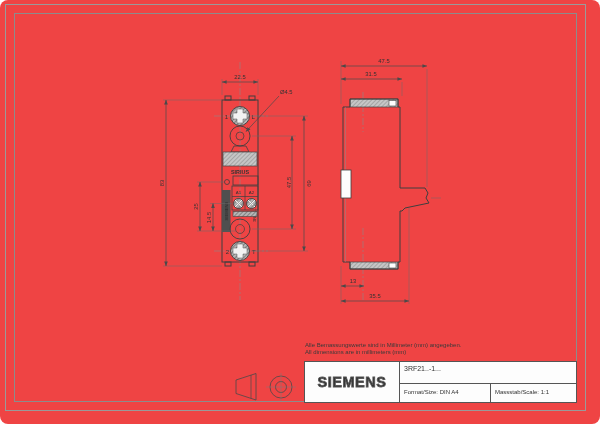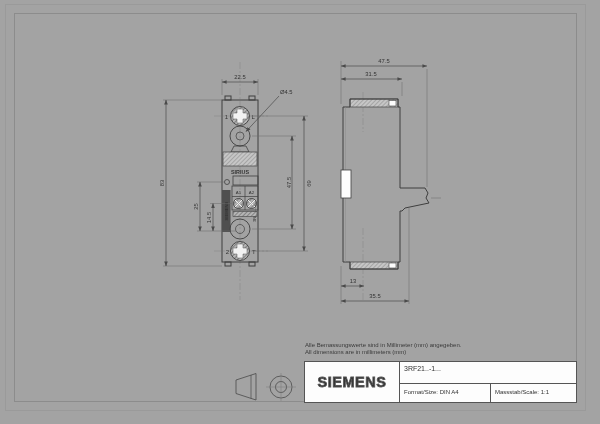--- a/index.html
+++ b/index.html
@@ -1,17 +1,17 @@
 <!DOCTYPE html>
 <html><head>
 <meta charset="utf-8">
 <style>
   html,body{margin:0;padding:0;background:#ffffff;}
-  #page{position:relative;width:600px;height:424px;background:#a3a3a3;overflow:hidden;
-        font-family:"Liberation Sans",sans-serif;}
+  #page{position:relative;width:600px;height:424px;background:#ef4444;overflow:hidden;
+        font-family:"Liberation Sans",sans-serif;border-radius:8px;}
   .frame{position:absolute;border:1px solid #9a9a9a;}
   #frame-outer{left:5px;top:4px;width:579px;height:405px;}
   #frame-inner{left:14px;top:13px;width:561px;height:387px;border-color:#8c8c8c;}
   #drawing{position:absolute;left:0;top:0;}
   svg text{fill:#333;font-family:"Liberation Sans",sans-serif;}
   .dimtxt{font-size:5.8px;}
   .devtxt{font-size:6px;}
   #notes{position:absolute;left:305px;top:342px;font-size:6px;line-height:7px;color:#3a3a3a;
          letter-spacing:0px;white-space:nowrap;}
   #title-block{position:absolute;left:304px;top:361px;width:271px;height:40px;

